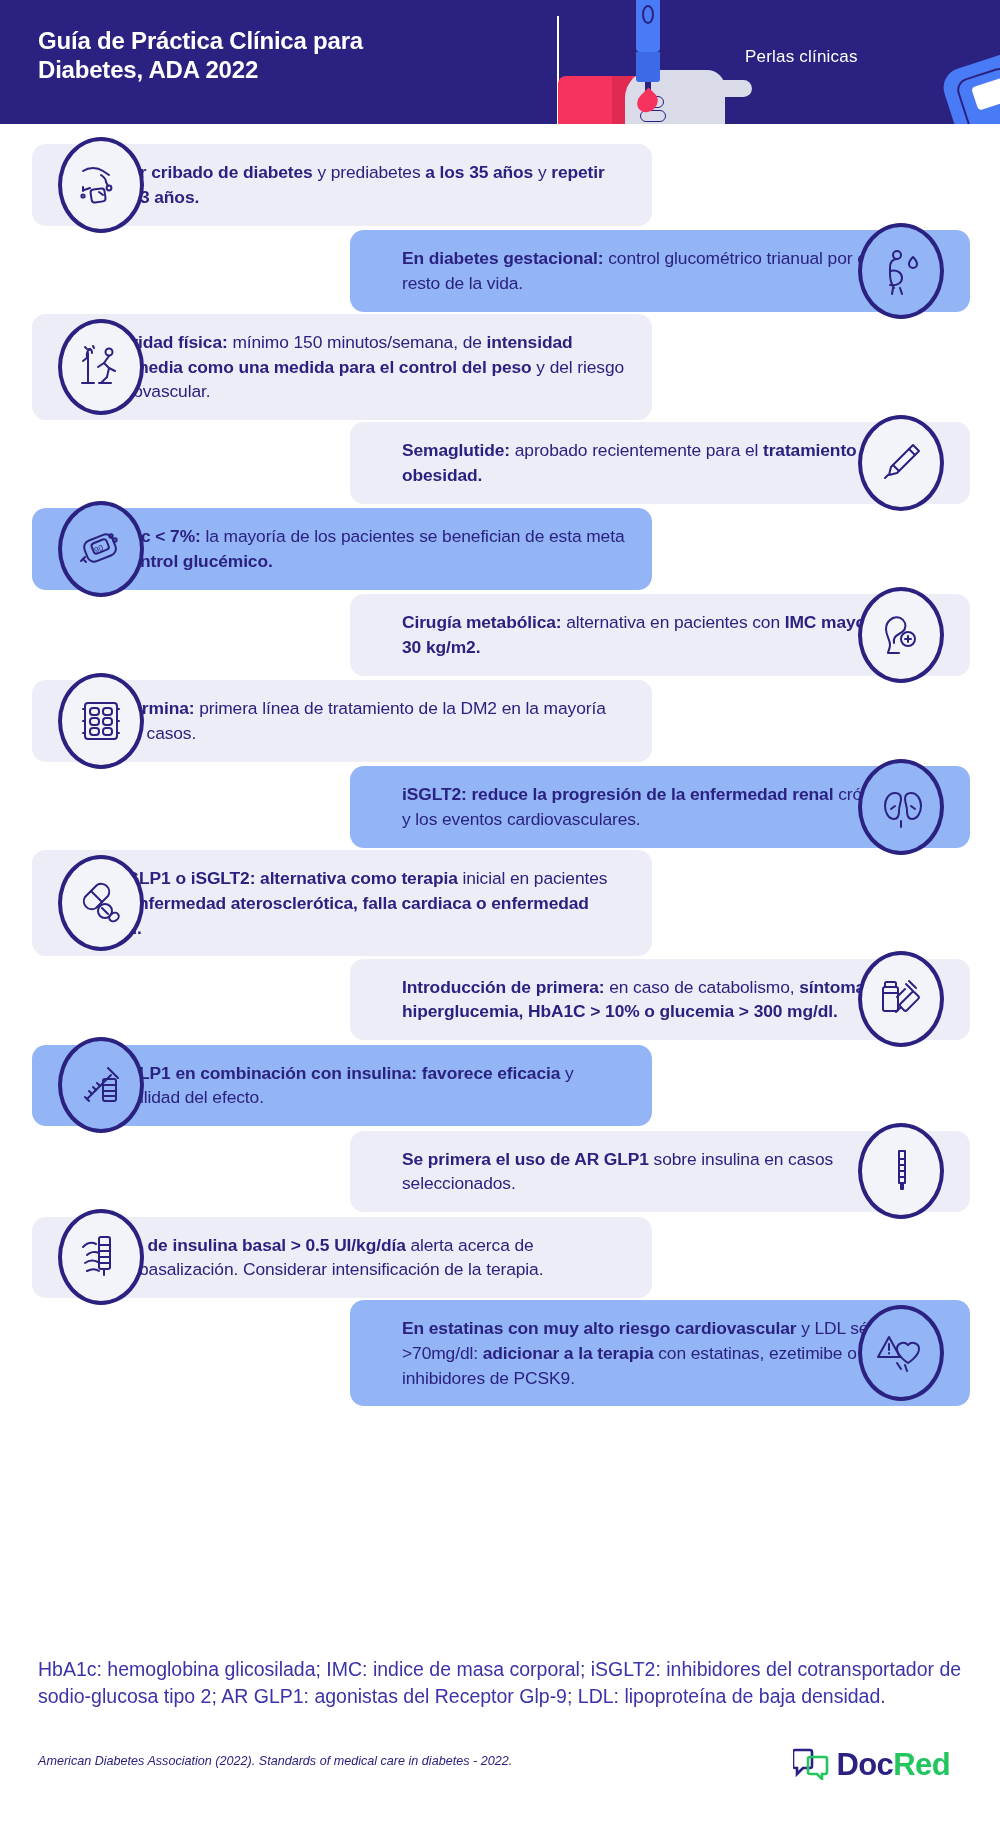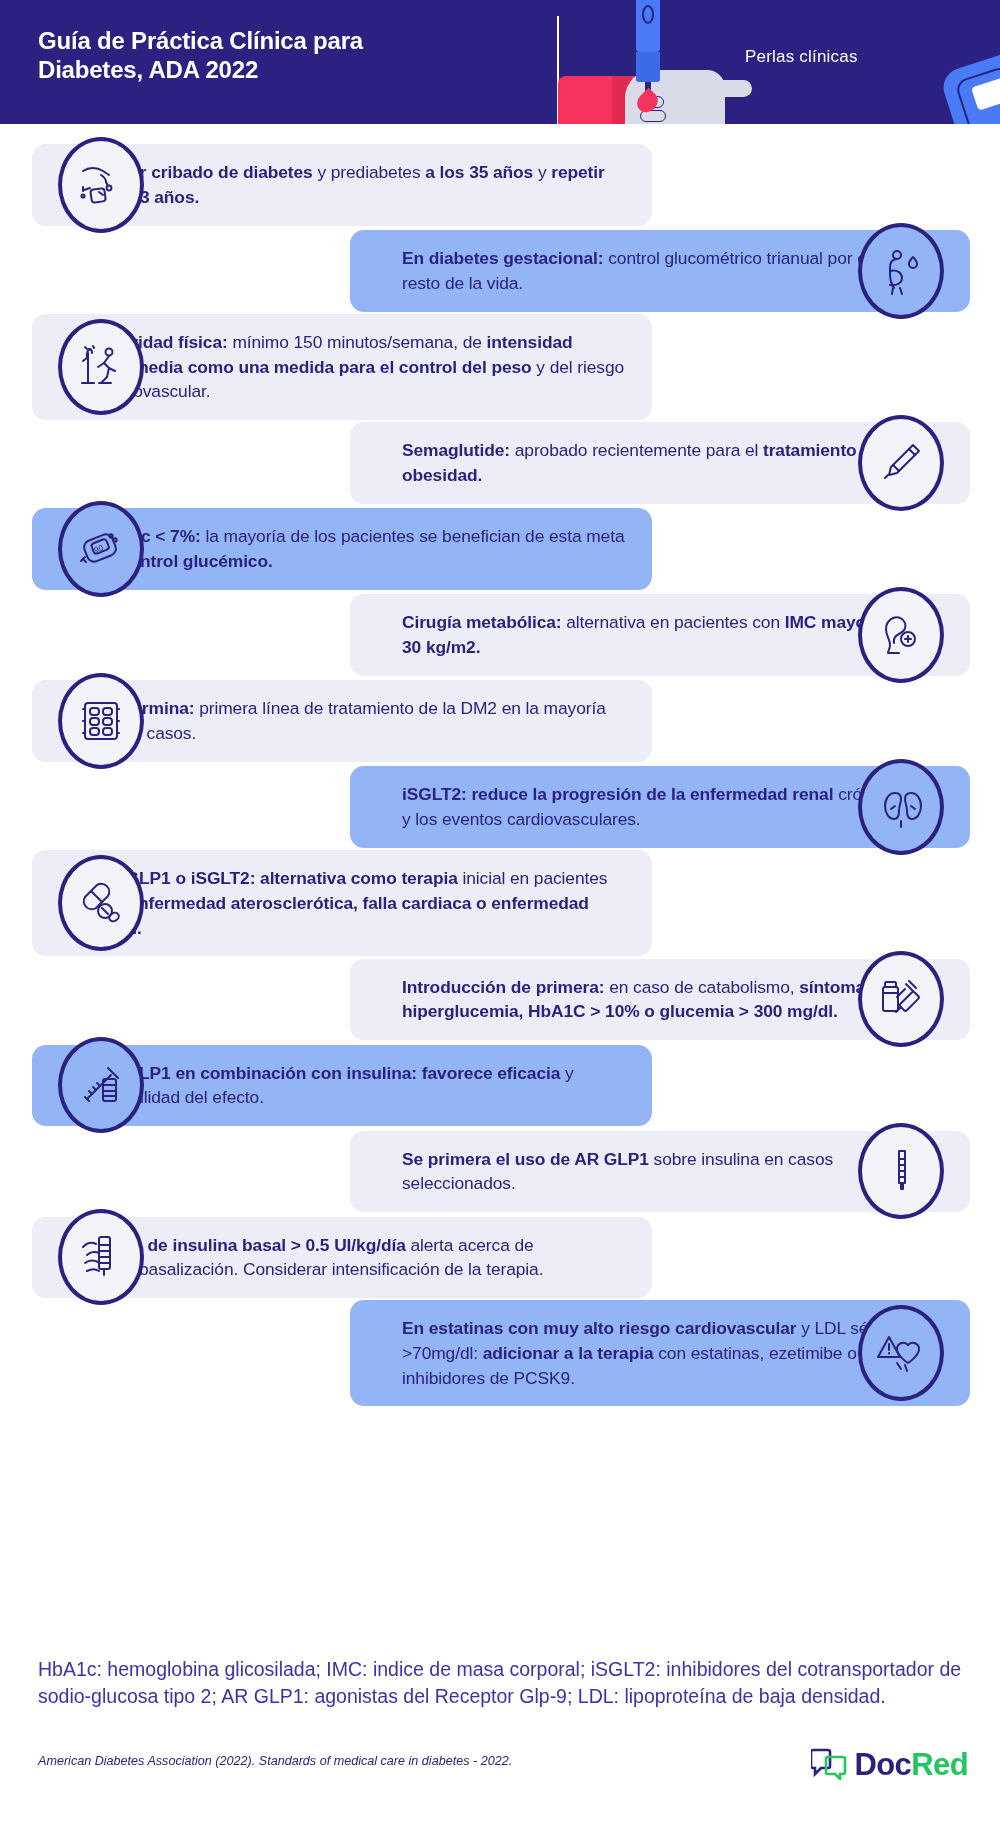--- a/index.html
+++ b/index.html
@@ -197,20 +197,21 @@
     font-size: 12.6px;
     line-height: 1.52;
     color: #2A2180;
   }
   .source .ital { font-style: italic; }
   .brand {
     display: flex;
     align-items: center;
     gap: 7px;
     margin-top: -6px;
+    margin-right: 18px;
   }
   .brand-text {
     font-size: 31px;
     font-weight: bold;
     letter-spacing: -0.6px;
   }
   .brand-doc { color: #2A2180; }
   .brand-red { color: #22C55E; }
 </style>
 </head>

